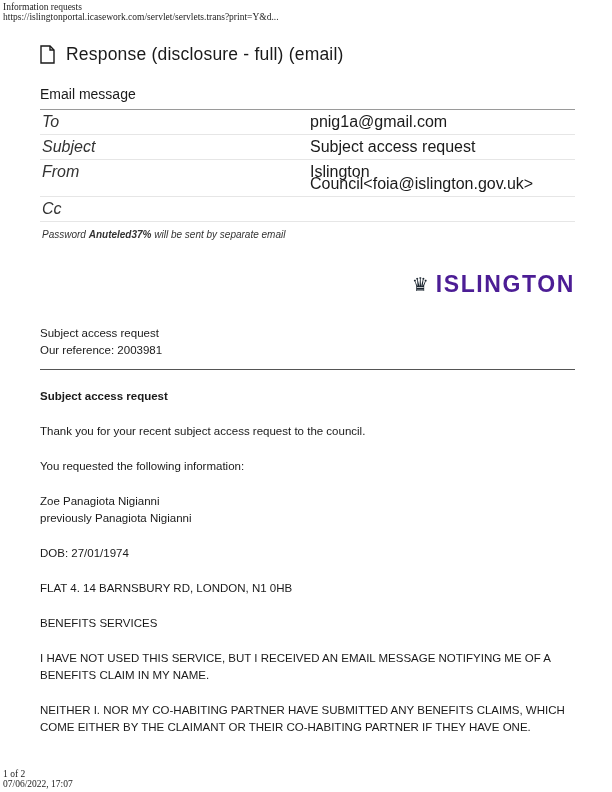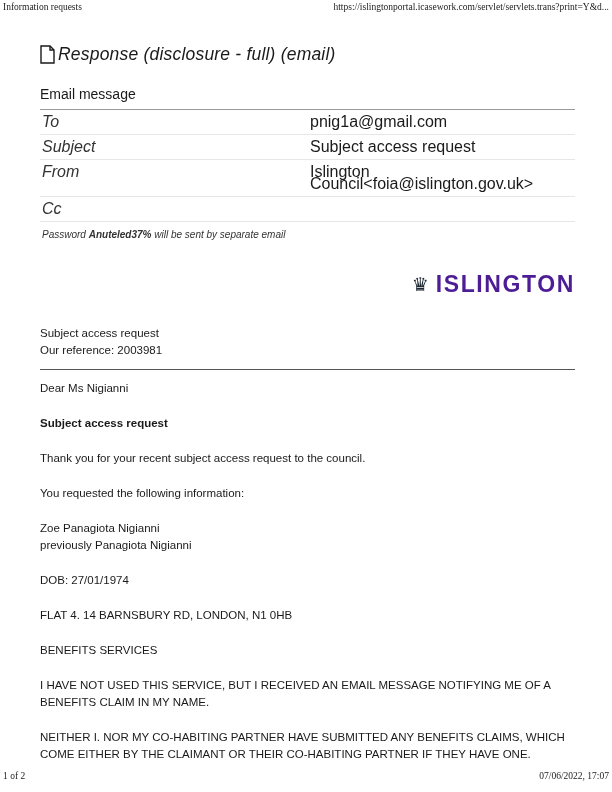--- a/index.html
+++ b/index.html
@@ -9,29 +9,29 @@
     background:#fff;
     font-family:"Liberation Sans", sans-serif;
     color:#1a1a1a;
     overflow:hidden;
   }
   
   .print-header,.print-footer{
     position:absolute;left:3px;right:3px;
     display:flex;justify-content:space-between;
     font-family:"Liberation Serif", serif;
-    font-size:9.5px;color:#222;
+    font-size:9.5px;color:#222;flex-direction:column;
   }
   .print-header{top:2px;}
-  .print-footer{bottom:11px;justify-content:space-between;}
+  .print-footer{bottom:3px;justify-content:space-between;}
 
   
   .content{position:absolute;left:40px;top:44px;width:535px;}
 
-  .doc-title-row{display:flex;align-items:center;gap:3px;font-style:italic;}
+  .doc-title-row{display:flex;align-items:center;gap:11px;}
   .doc-icon svg{display:block;}
   .doc-title{font-size:17.5px;font-weight:normal;margin:0;letter-spacing:.2px;}
 
   .email-section{margin-top:21px;}
   .email-heading{
     font-size:14px;font-weight:normal;margin:0;
     padding-bottom:7px;border-bottom:1px solid #9a9a9a;
   }
   .field-row{
     display:flex;
@@ -116,21 +116,20 @@
       <span class="crest">♛</span>
       <span class="logo-text">ISLINGTON</span>
     </div>
 
     <section class="letter">
       <div class="ref-block">
         <div>Subject access request</div>
         <div>Our reference: 2003981</div>
       </div>
 
-      <p class="salutation">Dear Ms Nigianni</p>
       <p class="body-heading">Subject access request</p>
 
       <p class="para">Thank you for your recent subject access request to the council.</p>
       <p class="para">You requested the following information:</p>
       <p class="para">Zoe Panagiota Nigianni
 previously Panagiota Nigianni</p>
       <p class="para">DOB: 27/01/1974</p>
       <p class="para">FLAT 4. 14 BARNSBURY RD, LONDON, N1 0HB</p>
       <p class="para">BENEFITS SERVICES</p>
       <p class="para">I HAVE NOT USED THIS SERVICE, BUT I RECEIVED AN EMAIL MESSAGE NOTIFYING ME OF A BENEFITS CLAIM IN MY NAME.</p>

